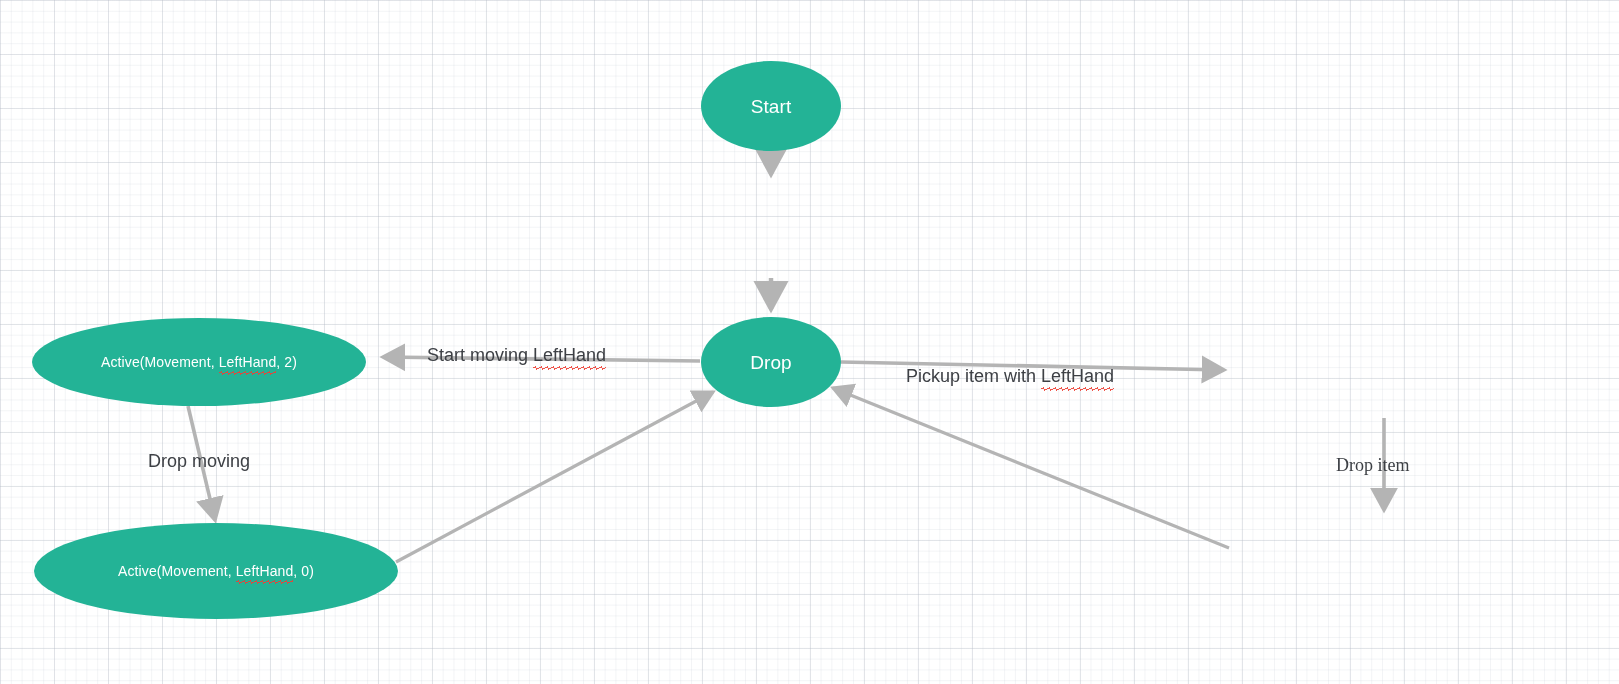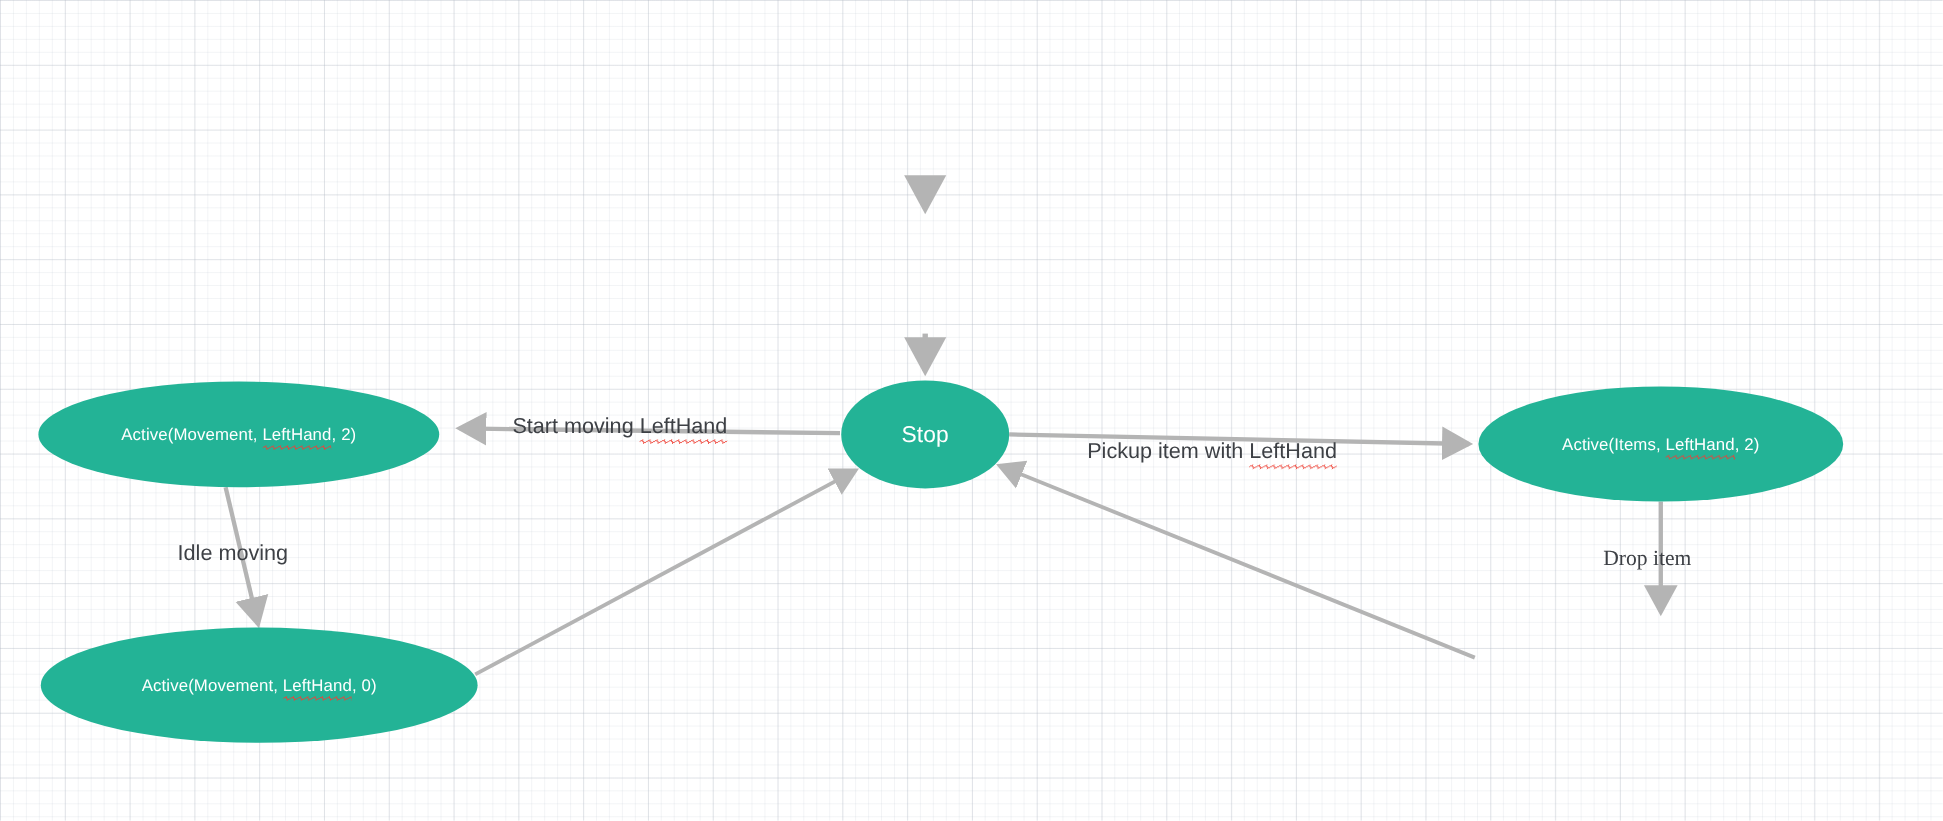--- a/index.html
+++ b/index.html
@@ -101,51 +101,49 @@
 
     <line x1="396" y1="562" x2="713" y2="392" stroke="#b4b4b4" stroke-width="3.2" marker-end="url(#arrowhead)"></line>
 
     <line x1="841" y1="362" x2="1224" y2="370" stroke="#b4b4b4" stroke-width="3.6" marker-end="url(#arrowhead)"></line>
 
     <line x1="1384" y1="418" x2="1384" y2="510" stroke="#b4b4b4" stroke-width="3.6" marker-end="url(#arrowhead)"></line>
 
     <line x1="1229" y1="548" x2="833" y2="388" stroke="#b4b4b4" stroke-width="3.2" marker-end="url(#arrowhead)"></line>
   </svg>
 
+  <div class="node" style="left:701px; top:61px; width:140px; height:90px;">
+    <span class="node-label">Start</span>
+  </div>
 
 
   <div class="node" style="left:701px; top:317px; width:140px; height:90px;">
-    <span class="node-label">Stop</span>
+    <span class="node-label">Drop</span>
   </div>
 
   <div class="node" style="left:32px; top:318px; width:334px; height:88px;">
     <span class="node-label small">
       <span>Active(Movement, <span class="squiggle">LeftHand</span>, 2)</span>
     </span>
   </div>
 
   <div class="node" style="left:34px; top:523px; width:364px; height:96px;">
     <span class="node-label small">
       <span>Active(Movement, <span class="squiggle">LeftHand</span>, 0)</span>
     </span>
   </div>
 
-  <div class="node" style="left:1232px; top:322px; width:304px; height:96px;">
-    <span class="node-label small">
-      <span>Active(Items, <span class="squiggle">LeftHand</span>, 2)</span>
-    </span>
-  </div>
 
 
   <div class="edge-label" style="left:427px; top:346px;">
     <span>Start moving </span><span class="squiggle">LeftHand</span>
   </div>
 
   <div class="edge-label" style="left:148px; top:452px;">
-    <span>Idle moving</span>
+    <span>Drop moving</span>
   </div>
 
   <div class="edge-label" style="left:906px; top:367px;">
     <span>Pickup item with </span><span class="squiggle">LeftHand</span>
   </div>
 
   <div class="edge-label" style="left:1336px; top:456px;font-family:Liberation Serif, serif;">
     <span>Drop item</span>
   </div>
 

